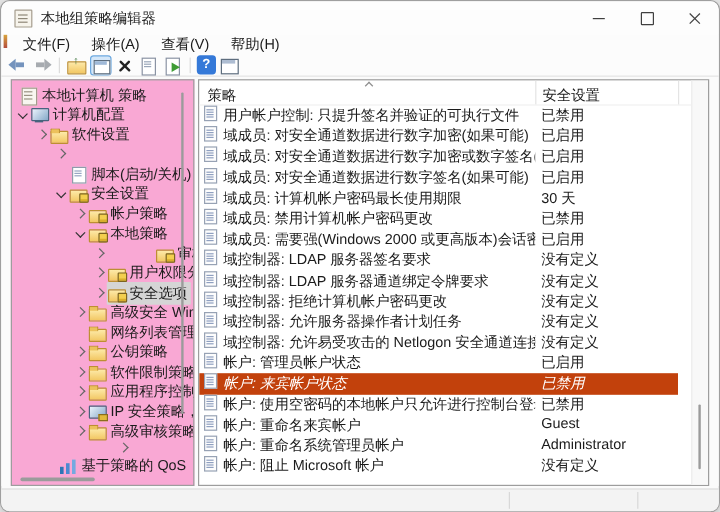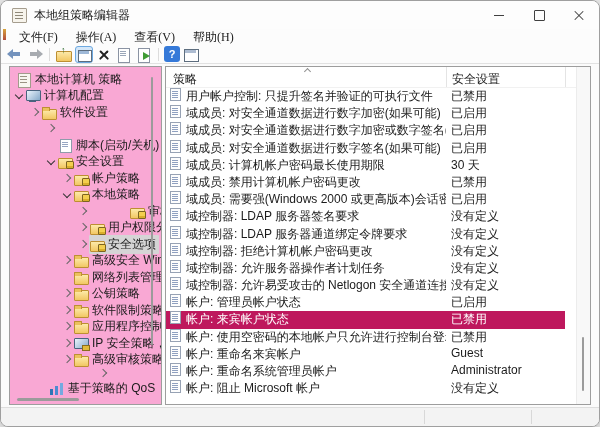--- a/index.html
+++ b/index.html
@@ -15,21 +15,21 @@
   .win-controls { margin-left:auto; display:flex; height:100%; }
   .win-btn { width:40px; height:100%; display:flex; align-items:center; justify-content:center; position:relative; cursor:default; }
   .win-btn[data-icon="minimize"]::before { content:""; width:10px; height:1px; background:#404040; }
   .win-btn[data-icon="maximize"]::before { content:""; width:9px; height:9px; border:1px solid #404040; border-radius:1px; }
   .win-btn[data-icon="close"]::before,
   .win-btn[data-icon="close"]::after { content:""; position:absolute; width:12px; height:1px; background:#404040; }
   .win-btn[data-icon="close"]::before { transform:rotate(45deg); }
   .win-btn[data-icon="close"]::after  { transform:rotate(-45deg); }
 
   
-  .menubar { height:16px; flex:0 0 auto; display:flex; align-items:flex-start; background:#fcfcfc; padding-left:2px;font-family:Liberation Serif, serif; }
+  .menubar { height:16px; flex:0 0 auto; display:flex; align-items:flex-start; background:#fcfcfc; padding-left:2px; }
   .mmc-sliver { width:3px; height:11px; background:linear-gradient(#d8a43c,#b34d3e); margin-right:4px; }
   .menu-item { font-size:12px; color:#1b1b1b; padding:0 9px; line-height:16px; }
 
   
   .toolbar { height:19px; flex:0 0 auto; display:flex; align-items:center; padding-left:4px; background:#fcfcfc; border-bottom:1px solid #e2e2e2; }
   .tbi { width:18px; height:17px; position:relative; display:inline-block; margin:0 1px; }
   .tb-sep { width:1px; height:13px; background:#dcdcdc; margin:0 4px; }
   .tbi[data-icon="back"]::before { content:""; position:absolute; left:1px; top:3px; border:5px solid transparent; border-right:6px solid #7493bd; border-left:0; }
   .tbi[data-icon="back"]::after  { content:""; position:absolute; left:7px; top:6px; width:7px; height:4px; background:#7493bd; }
   .tbi[data-icon="forward"]::before { content:""; position:absolute; right:1px; top:3px; border:5px solid transparent; border-left:6px solid #a7abb0; border-right:0; }
@@ -104,21 +104,21 @@
   .hcell { position:absolute; top:4px; }
   .hcell.c1 { left:7px;font-family:Liberation Serif, serif; }
   .hcell.c2 { left:286px; }
   .hdiv { position:absolute; top:0; bottom:0; width:1px; background:#e4e4e4; }
   .hdiv.d1 { left:280px; } .hdiv.d2 { left:399px; }
   .sort-caret { position:absolute; left:138px; top:0px; width:7px; height:5px; }
   .sort-caret::before { content:""; position:absolute; left:1px; top:2px; width:4px; height:4px;
         border-left:1.2px solid #909090; border-top:1.2px solid #909090; transform:rotate(45deg); }
 
   .lrow { height:17.2px; position:relative; width:399px; display:flex; align-items:flex-start; font-size:12px; color:#1b1b1b; }
-  .lrow.selected { background:#be185d; color:#fff; }
+  .lrow.selected { background:#c2410c; color:#fff;font-style:italic; }
   .licon { width:11px; height:13px; flex:0 0 auto; margin:0 5px 0 4px; position:relative; background:#fdfdfd; border:1px solid #97a2b4; }
   .licon::before { content:""; position:absolute; left:1px; top:2px; width:6px; height:1px;
         background:#8fa0c0; box-shadow:0 2px #8fa0c0,0 4px #8fa0c0,0 6px #8fa0c0; }
   .lpolicy { white-space:nowrap; overflow:hidden; width:260px; flex:0 0 auto; }
   .lsetting { position:absolute; left:285px; white-space:nowrap; }
 
   
   .list-vtrack { position:absolute; right:0; top:0; bottom:0; width:14px; background:#f8f8f8; border-left:1px solid #ececec; }
   .list-vthumb { position:absolute; right:6px; bottom:13px; width:2px; height:54px; background:#9b9b9b; border-radius:2px; }
 

